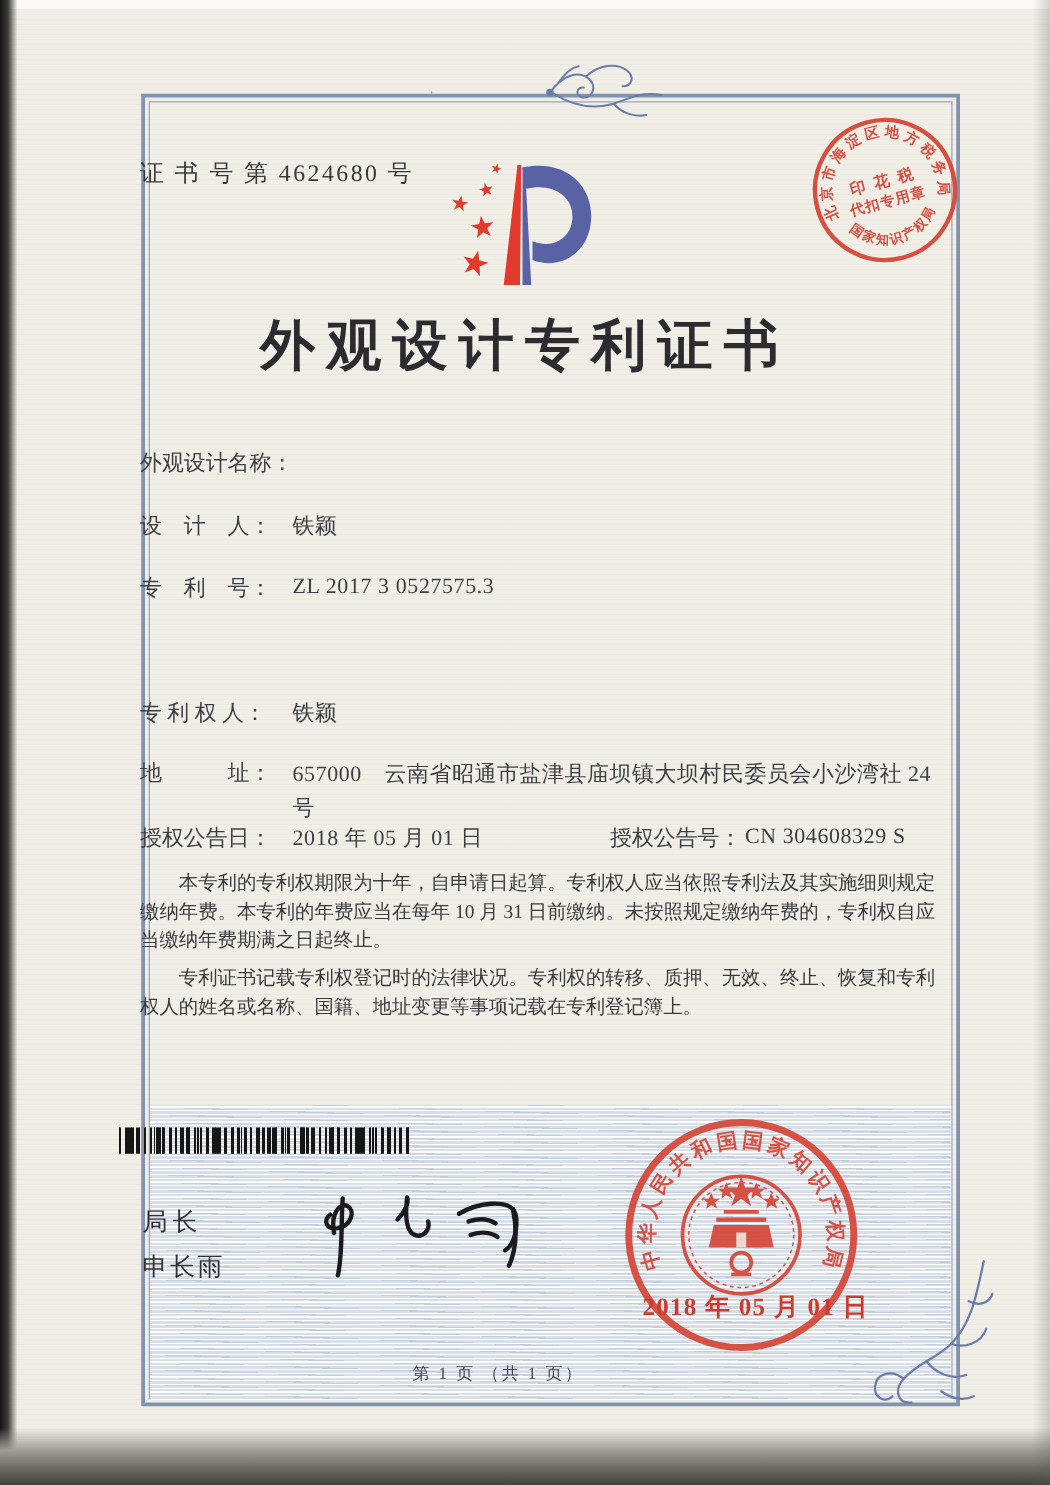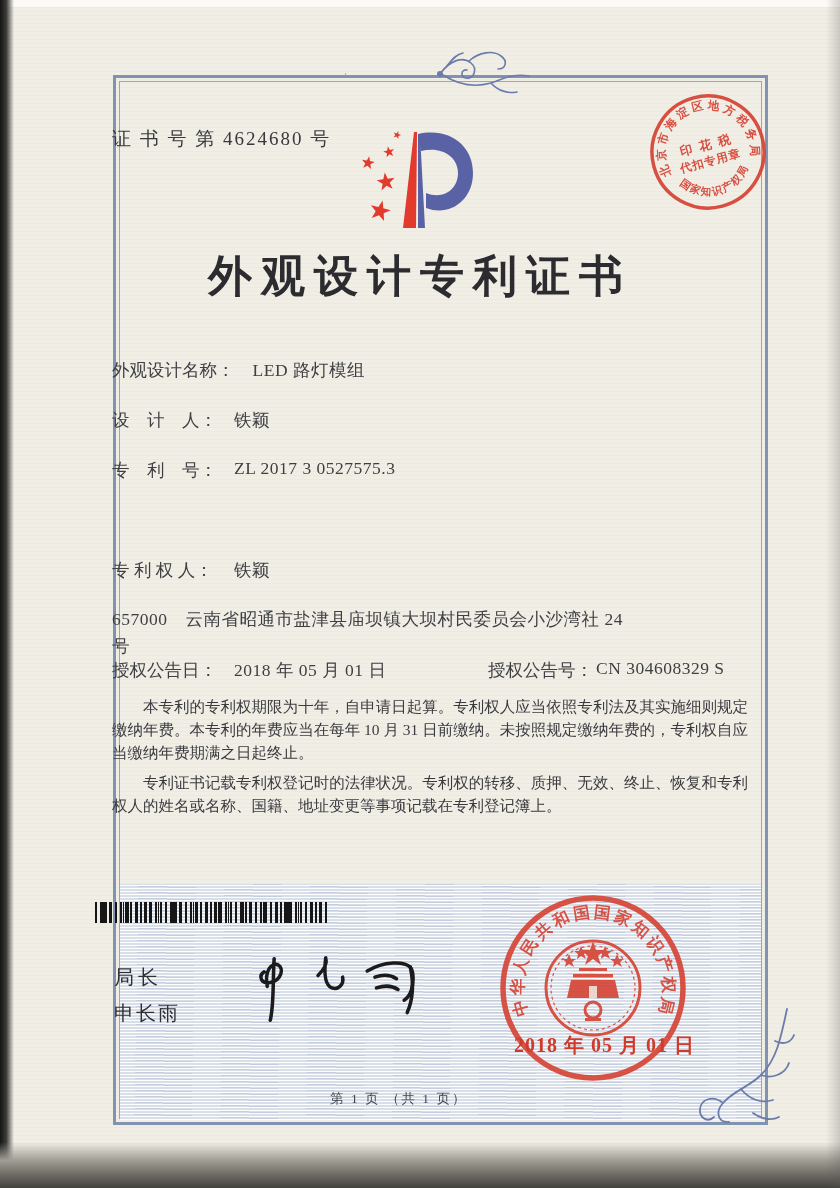--- a/index.html
+++ b/index.html
@@ -108,37 +108,37 @@
 
     <use href="#star5" transform="translate(67,17) scale(0.42) rotate(18)" fill="#e23a2c"></use>
     <use href="#star5" transform="translate(59,34) scale(0.58) rotate(-12)" fill="#e23a2c"></use>
     <use href="#star5" transform="translate(38,45) scale(0.68) rotate(10)" fill="#e23a2c"></use>
     <use href="#star5" transform="translate(56,64) scale(0.95) rotate(-8)" fill="#e23a2c"></use>
     <use href="#star5" transform="translate(50,93) scale(1.08) rotate(14)" fill="#e23a2c"></use>
   </svg>
 
   <div class="abs title">外观设计专利证书</div>
 
-  <div class="abs row" style="top:358px;gap:18px;">
+  <div class="abs row" style="top:358px;">
     <span class="lab">外观设计名称：</span>
-    <span class="val">LED 路灯模组</span>
   </div>
   <div class="abs row" style="top:408px;">
     <span class="lab">设　计　人：</span>
     <span class="val">铁颖</span>
   </div>
   <div class="abs row" style="top:458px;">
     <span class="lab">专　利　号：</span>
     <span class="val">ZL 2017 3 0527575.3</span>
   </div>
   <div class="abs row" style="top:558px;">
     <span class="lab">专 利 权 人：</span>
     <span class="val">铁颖</span>
   </div>
   <div class="abs row" style="top:606px;width:648px;">
+    <span class="lab">地　　　址：</span>
     <span class="val" style="max-width:516px;line-height:1.55;">657000　云南省昭通市盐津县庙坝镇大坝村民委员会小沙湾社 24 号</span>
   </div>
   <div class="abs row" style="top:658px;">
     <span class="lab">授权公告日：</span>
     <span class="val">2018 年 05 月 01 日</span>
     <span class="grant-right">
       <span class="lab" style="flex-basis:108px;">授权公告号：</span>
       <span class="val">CN 304608329 S</span>
     </span>
   </div>

